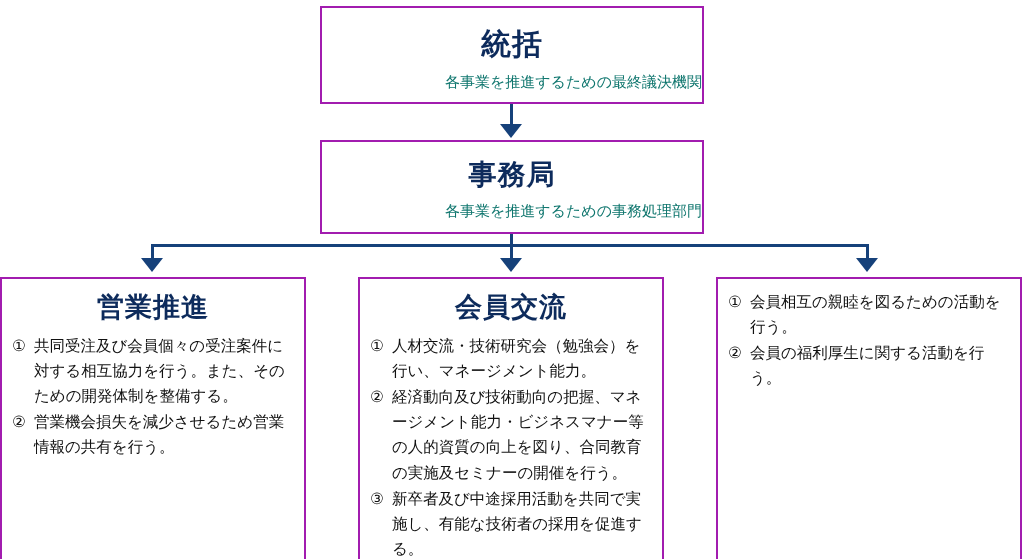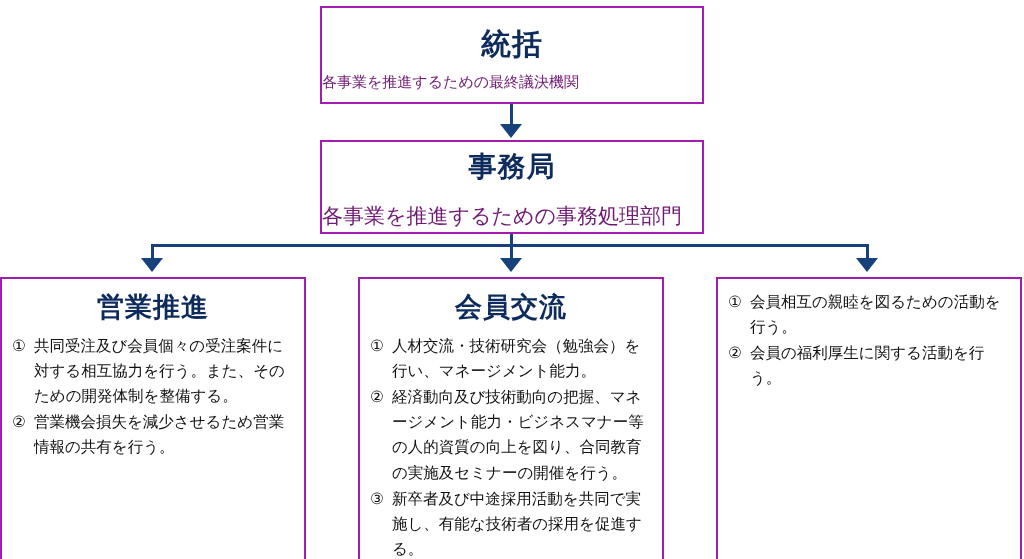--- a/index.html
+++ b/index.html
@@ -24,43 +24,43 @@
     border: 2px solid #a21caf;
     background: #ffffff;
   }
   .box-title {
     text-align: center;
     font-weight: bold;
     color: #0d2b5c;
     letter-spacing: 1px;
   }
   .box-sub {
-    text-align: left;
-    color: #701a75;
+    text-align: right;
+    color: #0f766e;
   }
   
   #box-toukatsu {
     left: 320px;
     top: 6px;
     width: 384px;
     height: 98px;
     padding-top: 16px;
   }
   #box-toukatsu .box-title { font-size: 30px; }
   #box-toukatsu .box-sub { font-size: 15px; margin-top: 8px; }
 
   #box-jimukyoku {
     left: 320px;
     top: 140px;
     width: 384px;
     height: 94px;
-    padding-top: 6px;
+    padding-top: 14px;
   }
   #box-jimukyoku .box-title { font-size: 28px; }
-  #box-jimukyoku .box-sub { font-size: 21px; margin-top: 16px; }
+  #box-jimukyoku .box-sub { font-size: 15px; margin-top: 8px; }
 
   
   .leaf {
     top: 277px;
     height: 302px;
     padding: 10px 10px 0 10px;
   }
   #box-eigyo { left: 0px; width: 306px; }
   #box-jinzai { left: 358px; width: 306px; }
   #box-kaiin  { left: 716px; width: 306px; }

